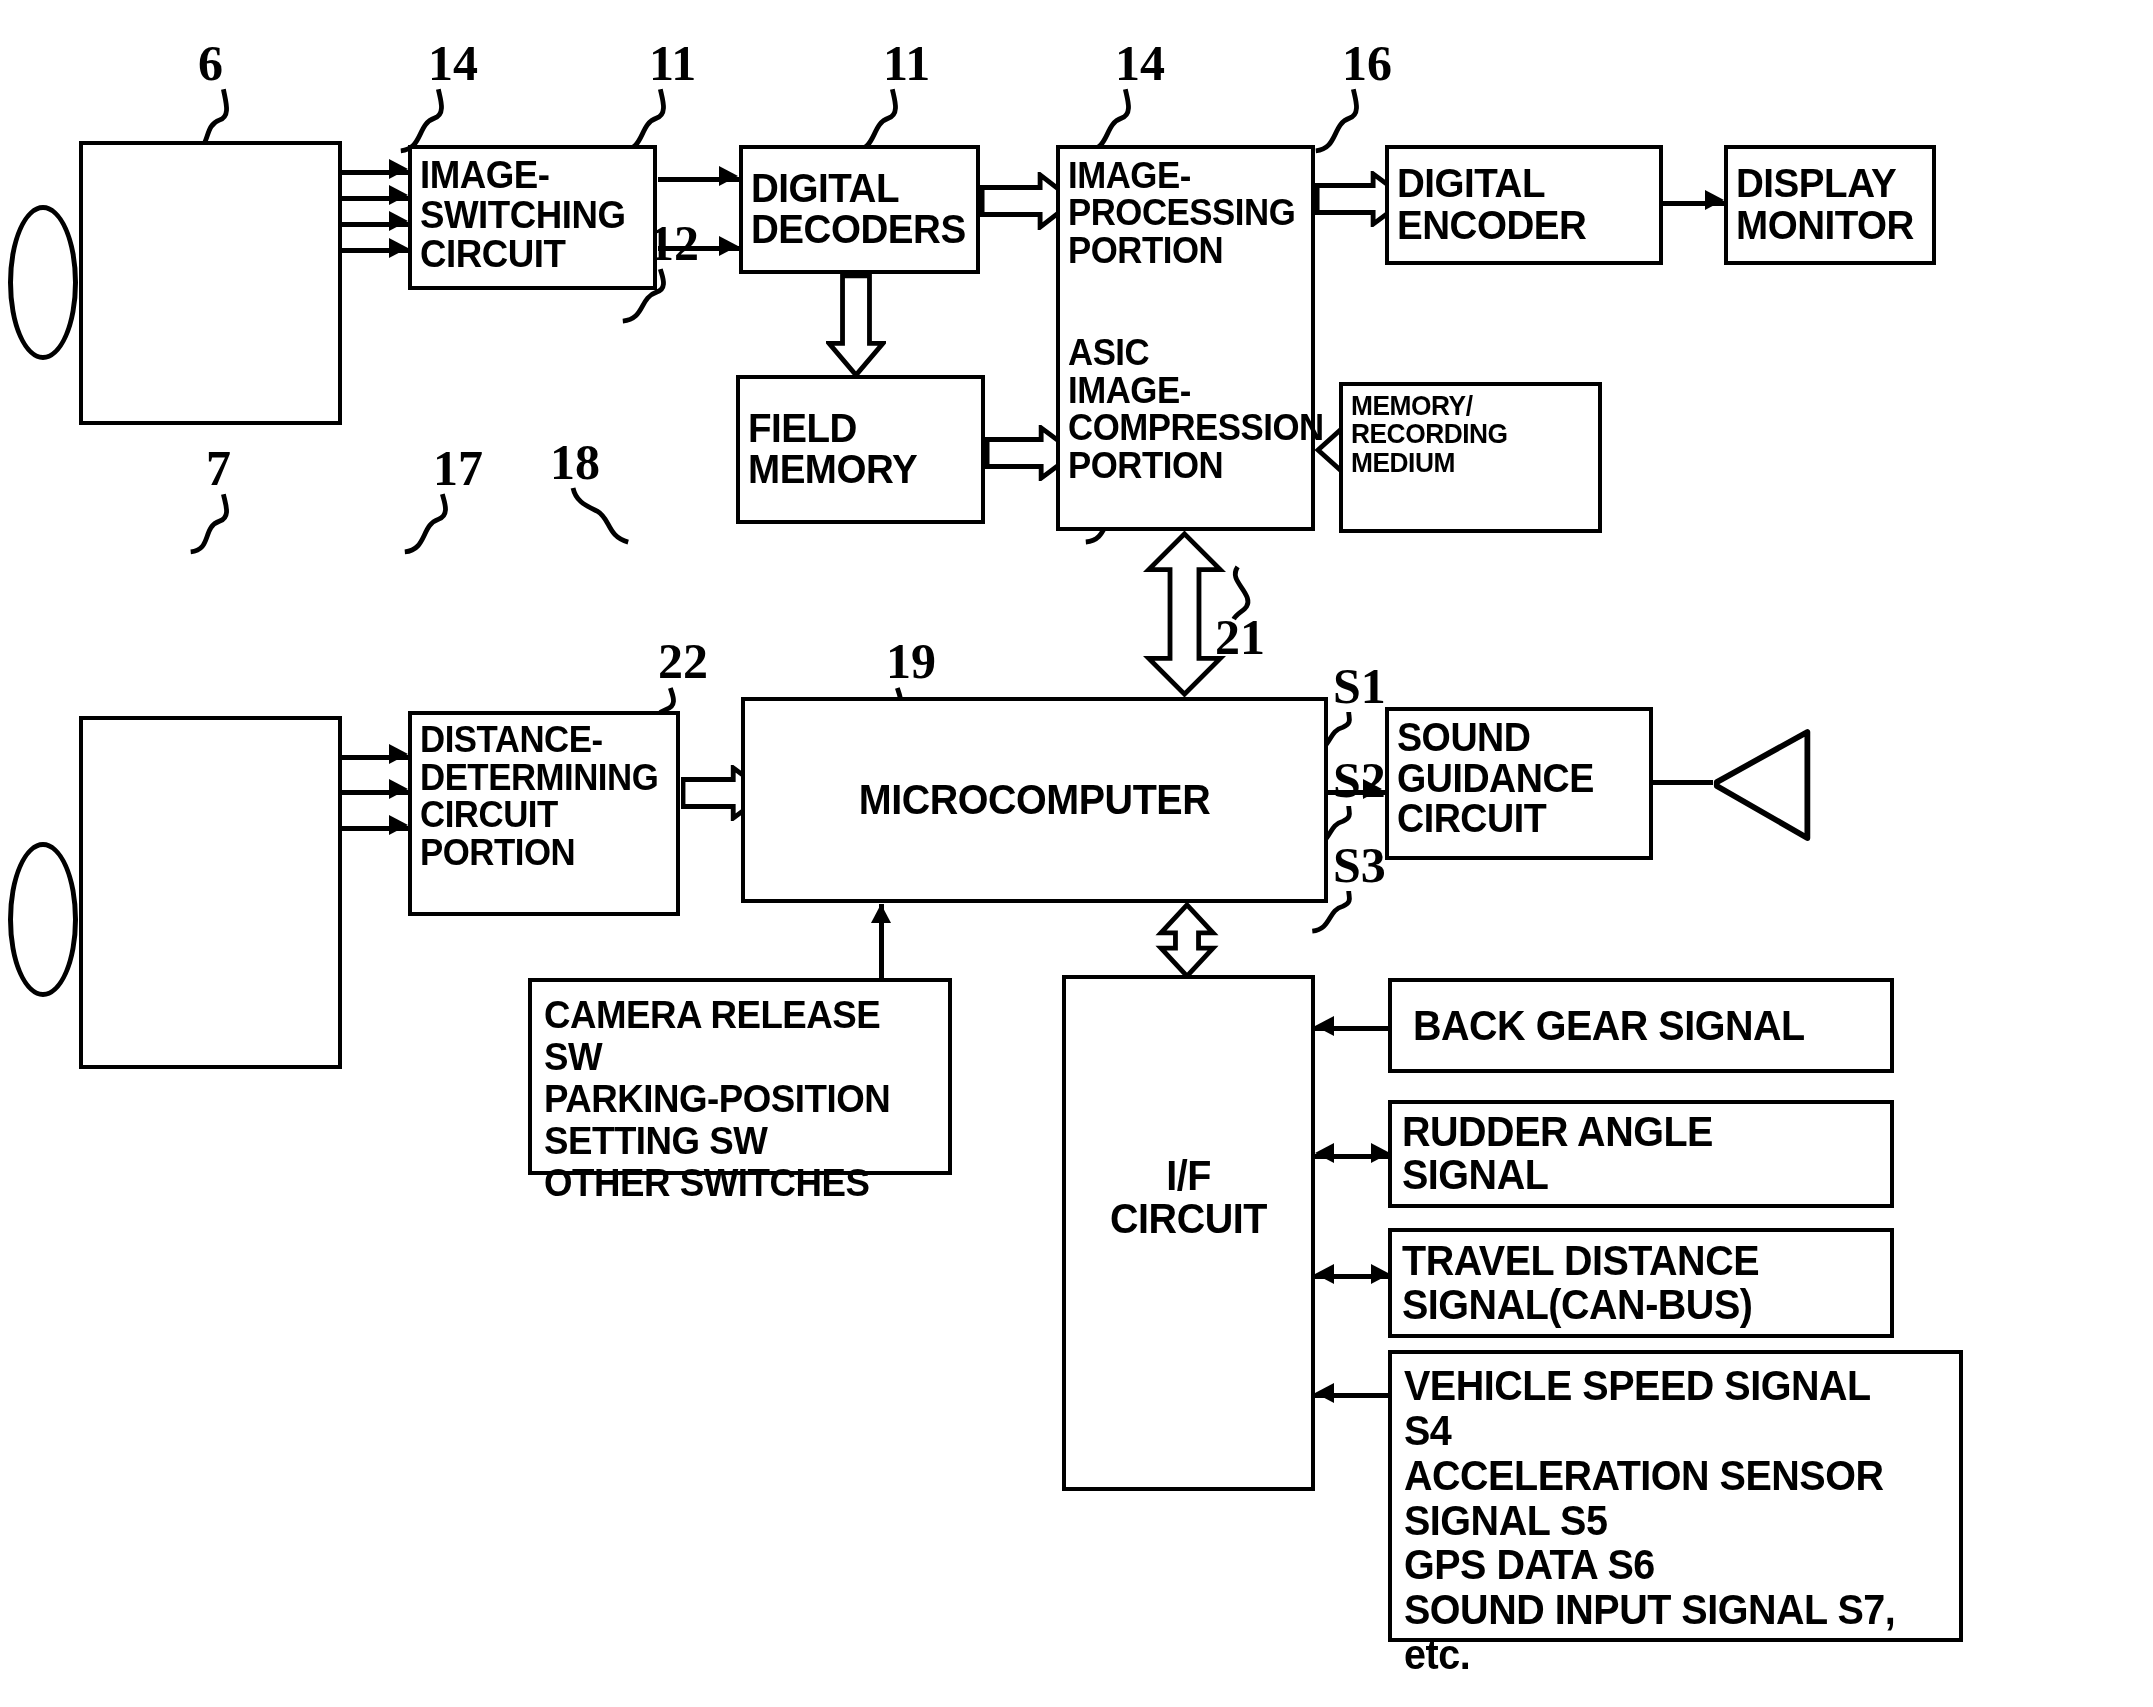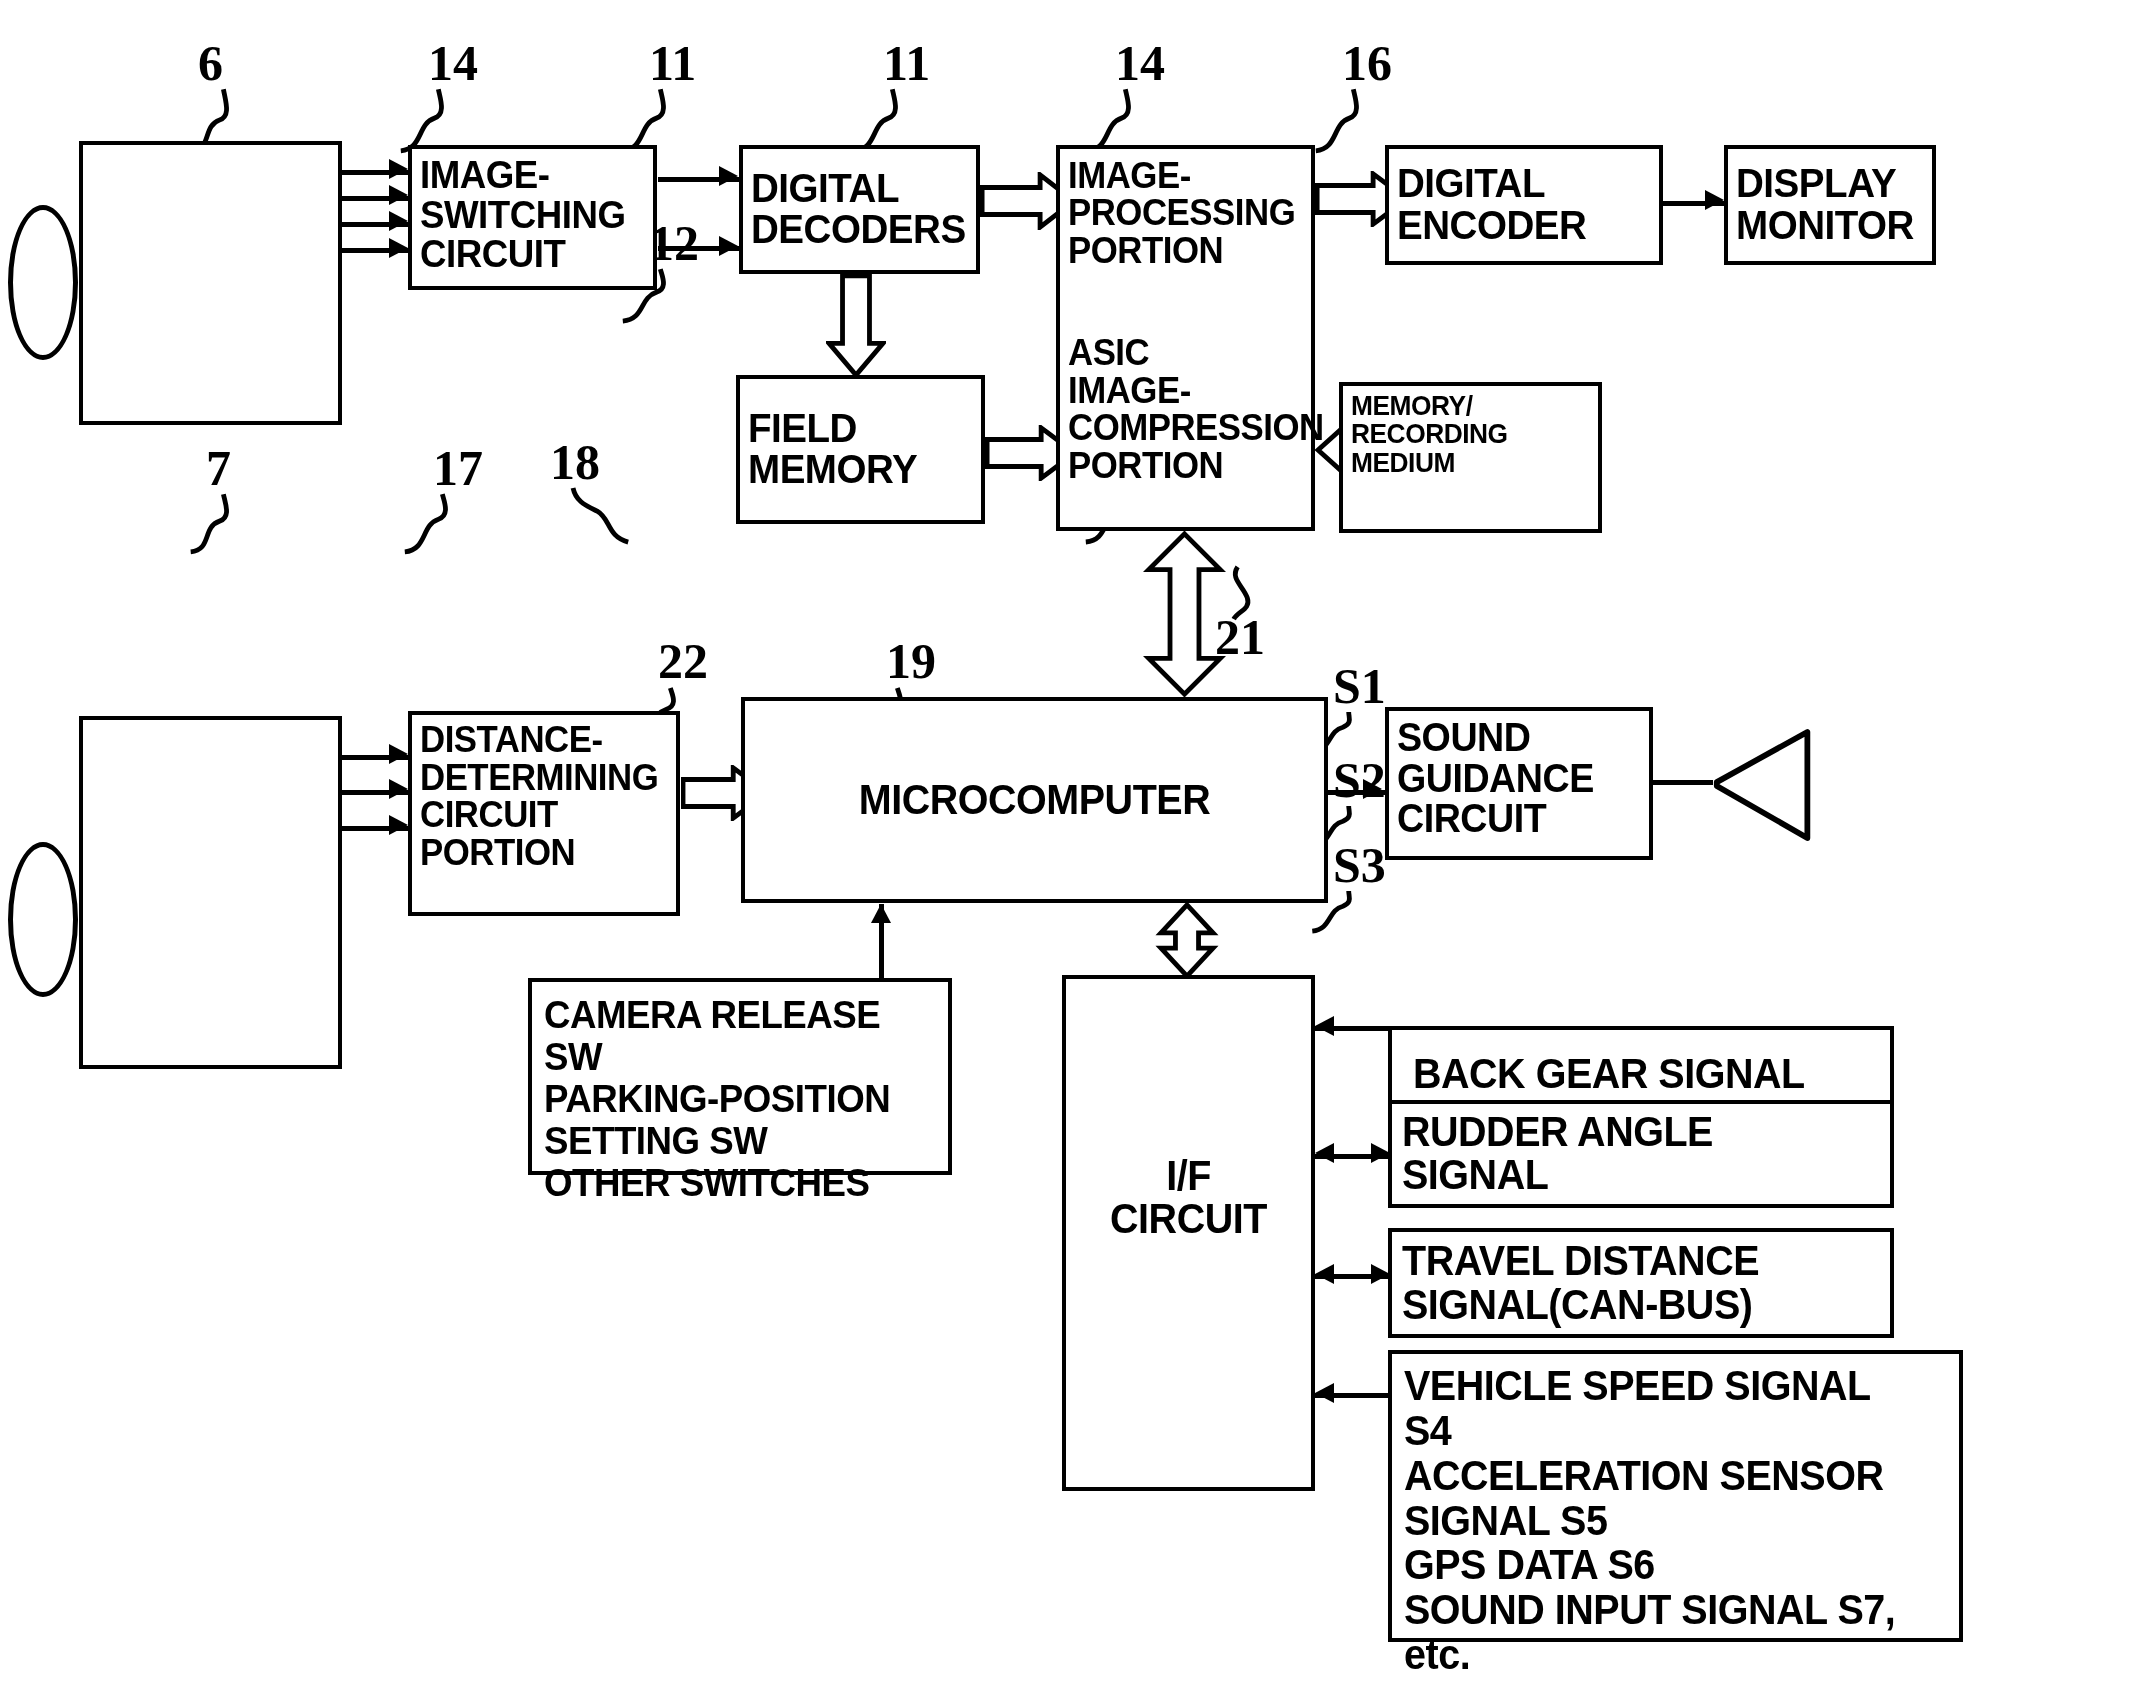--- a/index.html
+++ b/index.html
@@ -382,21 +382,21 @@
     </svg>
   </div>
 
   <div class="box" style="left:1062px;top:975px;width:253px;height:516px;font-size:42px;">
     <span class="txt" style="top:176px;left:0;right:0;text-align:center;transform:scaleX(0.94);transform-origin:center top;">I/F
 CIRCUIT</span>
   </div>
 
   <div class="line hline" style="left:1315px;top:1026px;width:75px;"></div>
   <div class="ah-l" style="left:1315px;top:1016px;"></div>
-  <div class="box vcenter" style="left:1388px;top:978px;width:506px;height:95px;font-size:42px;margin-top:48px;">
+  <div class="box vcenter" style="left:1388px;top:978px;width:506px;height:95px;font-size:42px;">
     <span class="txt" style="left:21px;">BACK GEAR SIGNAL</span>
   </div>
 
   <div class="line hline" style="left:1315px;top:1154px;width:75px;"></div>
   <div class="ah-l" style="left:1315px;top:1143px;"></div>
   <div class="ah-r" style="left:1371px;top:1143px;"></div>
   <div class="box vcenter" style="left:1388px;top:1100px;width:506px;height:108px;font-size:42px;">
     <span class="txt" style="left:9.7px;">RUDDER ANGLE SIGNAL</span>
   </div>
 

